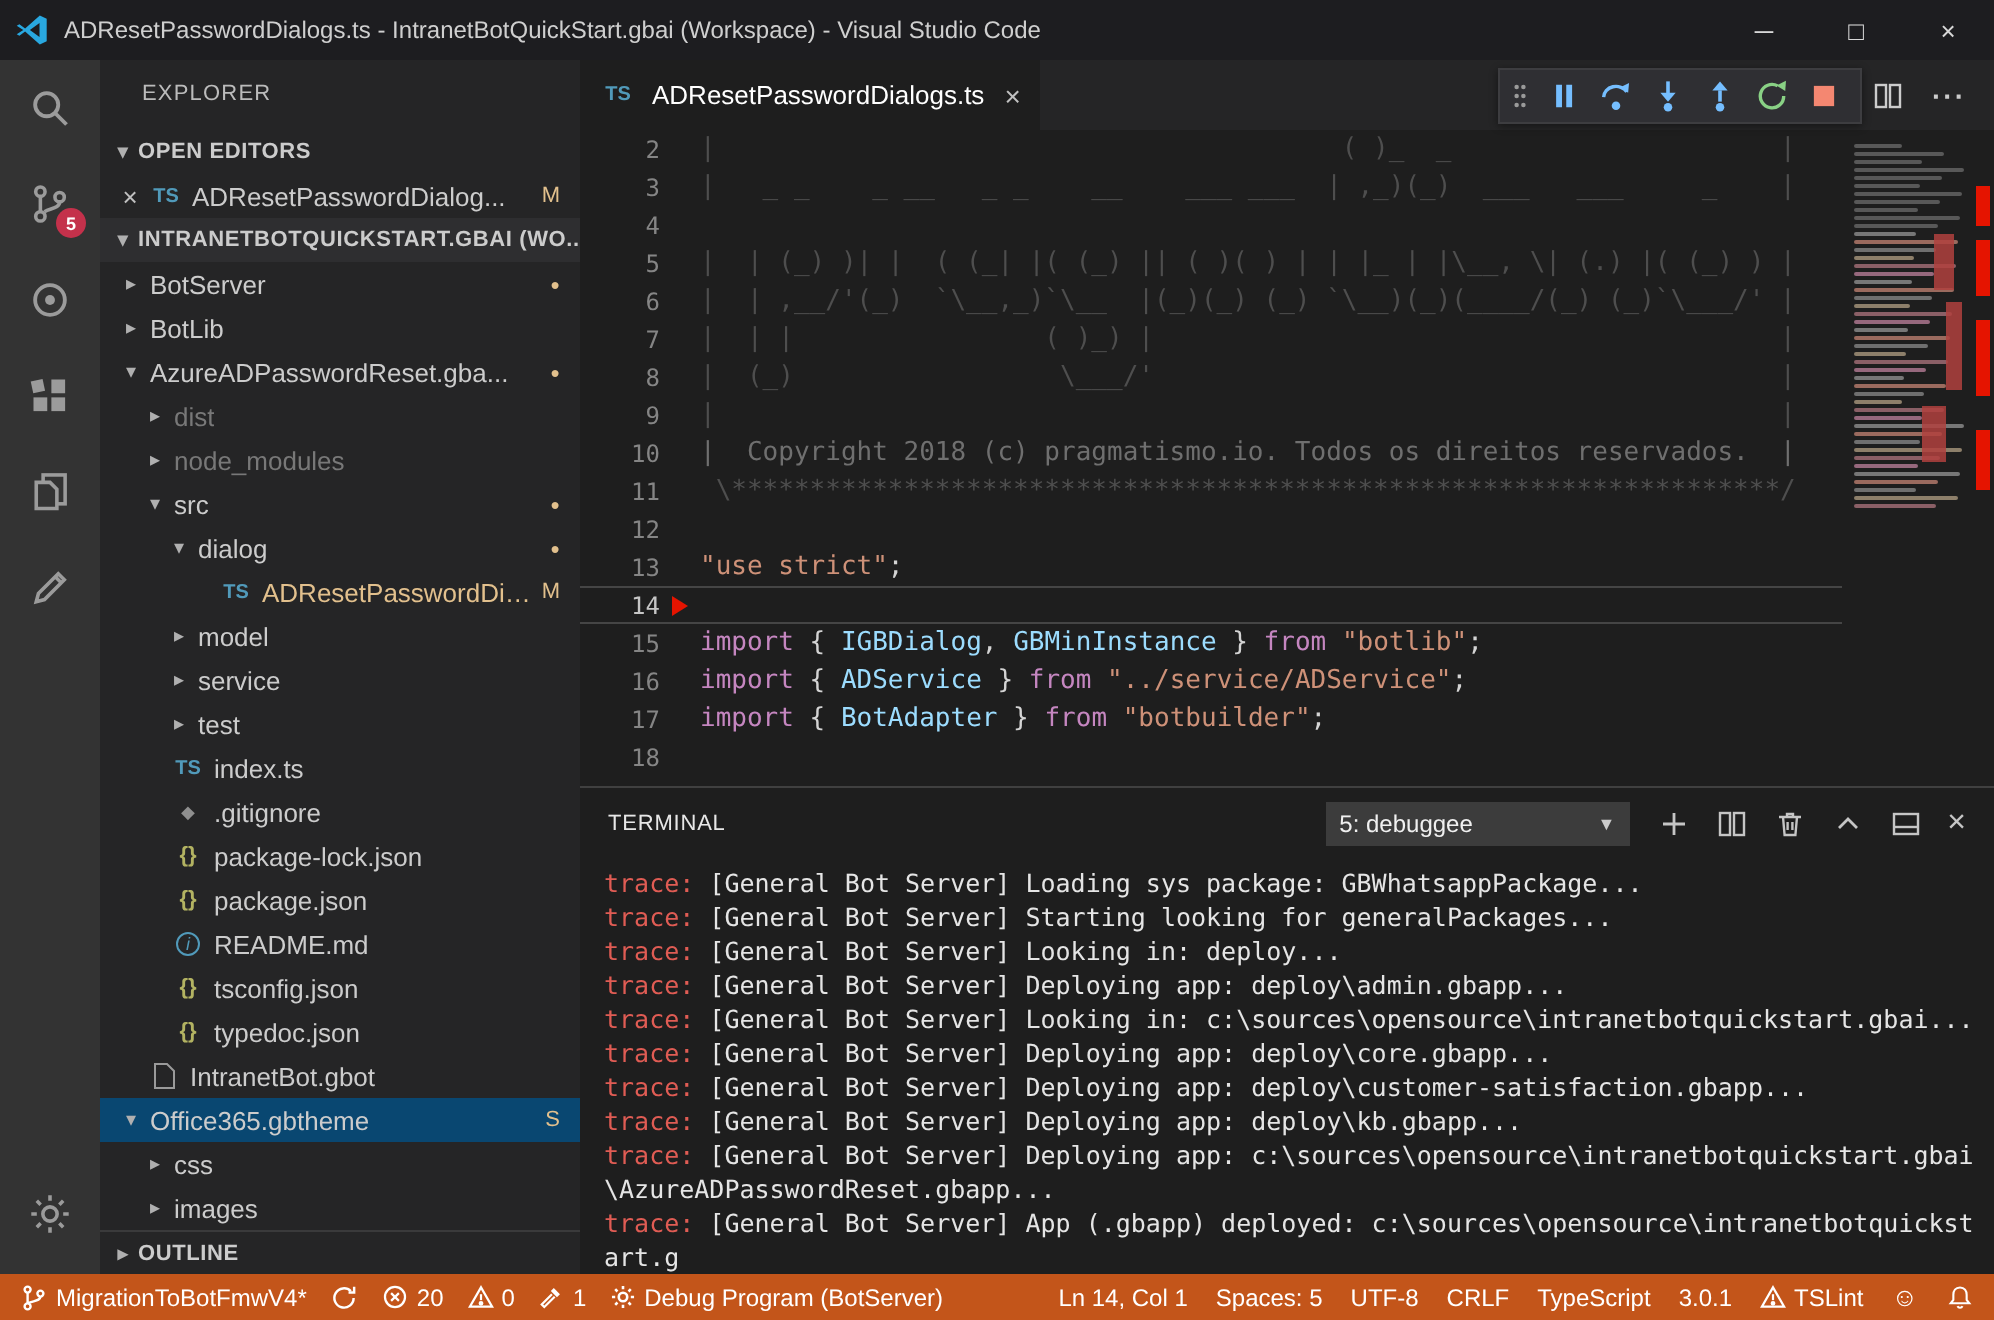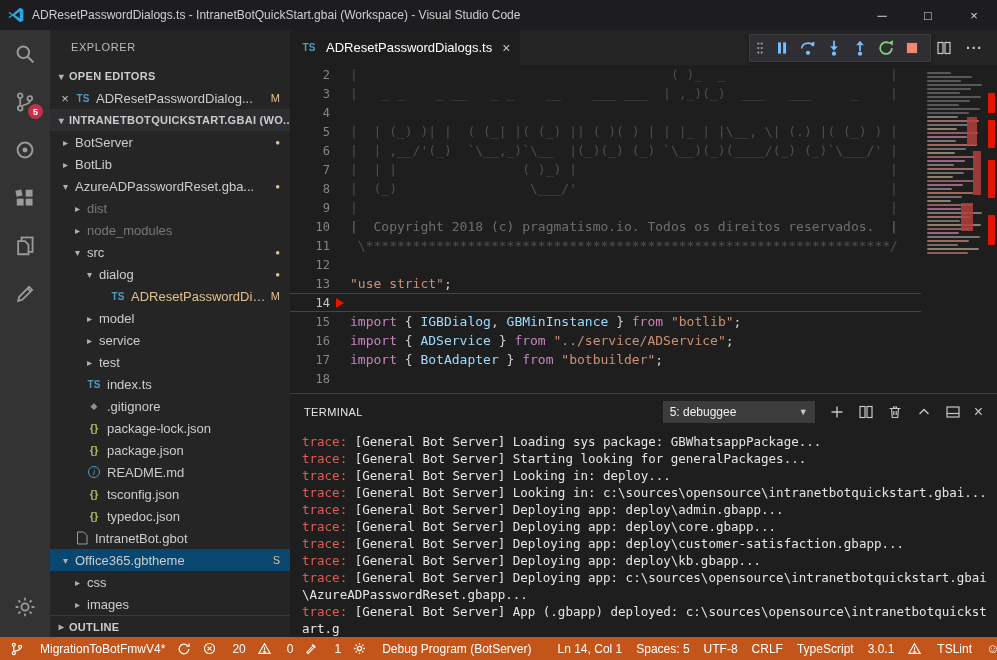--- a/index.html
+++ b/index.html
@@ -98,21 +98,21 @@
   .term-body{flex:1;overflow:hidden;padding:4px 8px 0 12px;font-family:"DejaVu Sans Mono",monospace;
     font-size:12.5px;line-height:17px;color:#e5e5e5;}
   .term-line{white-space:pre-wrap;word-break:break-all;}
   .term-prefix{color:var(--trace-color);}
 
   
   .statusbar{flex:0 0 23px;height:23px;background:var(--status-bg);display:flex;align-items:center;
     color:#ffffff;font-size:12px;padding:0 10px;white-space:nowrap;}
   .sb-left{display:flex;align-items:center;}
   .sb-right{margin-left:auto;display:flex;align-items:center;}
-  .sb-item{display:flex;align-items:center;gap:16px;margin-right:12px;}
+  .sb-item{display:flex;align-items:center;gap:4px;margin-right:12px;}
   .sb-right .sb-item{margin-right:0;margin-left:14px;}
   .sb-ico{display:flex;align-items:center;}
   .glyph{font-size:13px;color:#ffffff;}
   .icon{display:inline-flex;align-items:center;justify-content:center;}
 </style>
 </head>
 <body>
 
 <div class="window" data-name="vscode-window">
 
@@ -641,22 +641,22 @@
                     <span class="close-txt">×</span>
                   </span>
                 </div>
               </div>
           </div>
         </div>
         <div class="term-body" data-name="terminal-output">
             <div class="term-line" data-name="terminal-line"><span class="term-prefix">trace:</span><span> [General Bot Server] Loading sys package: GBWhatsappPackage...</span></div>
             <div class="term-line" data-name="terminal-line"><span class="term-prefix">trace:</span><span> [General Bot Server] Starting looking for generalPackages...</span></div>
             <div class="term-line" data-name="terminal-line"><span class="term-prefix">trace:</span><span> [General Bot Server] Looking in: deploy...</span></div>
+            <div class="term-line" data-name="terminal-line"><span class="term-prefix">trace:</span><span> [General Bot Server] Deploying app: deploy\admin.gbapp...</span></div>
             <div class="term-line" data-name="terminal-line"><span class="term-prefix">trace:</span><span> [General Bot Server] Looking in: c:\sources\opensource\intranetbotquickstart.gbai...</span></div>
-            <div class="term-line" data-name="terminal-line"><span class="term-prefix">trace:</span><span> [General Bot Server] Deploying app: deploy\admin.gbapp...</span></div>
             <div class="term-line" data-name="terminal-line"><span class="term-prefix">trace:</span><span> [General Bot Server] Deploying app: deploy\core.gbapp...</span></div>
             <div class="term-line" data-name="terminal-line"><span class="term-prefix">trace:</span><span> [General Bot Server] Deploying app: deploy\customer-satisfaction.gbapp...</span></div>
             <div class="term-line" data-name="terminal-line"><span class="term-prefix">trace:</span><span> [General Bot Server] Deploying app: deploy\kb.gbapp...</span></div>
             <div class="term-line" data-name="terminal-line"><span class="term-prefix">trace:</span><span> [General Bot Server] Deploying app: c:\sources\opensource\intranetbotquickstart.gbai\AzureADPasswordReset.gbapp...</span></div>
             <div class="term-line" data-name="terminal-line"><span class="term-prefix">trace:</span><span> [General Bot Server] App (.gbapp) deployed: c:\sources\opensource\intranetbotquickstart.g</span></div>
           </div>
       </div>
     </div>
   </div>
 

